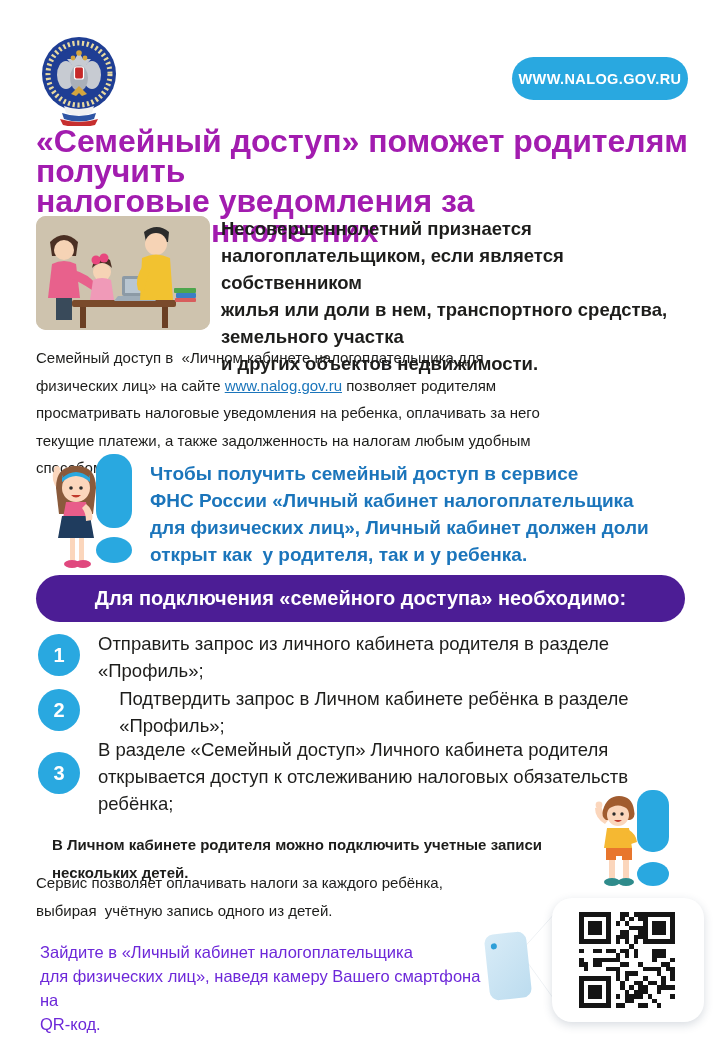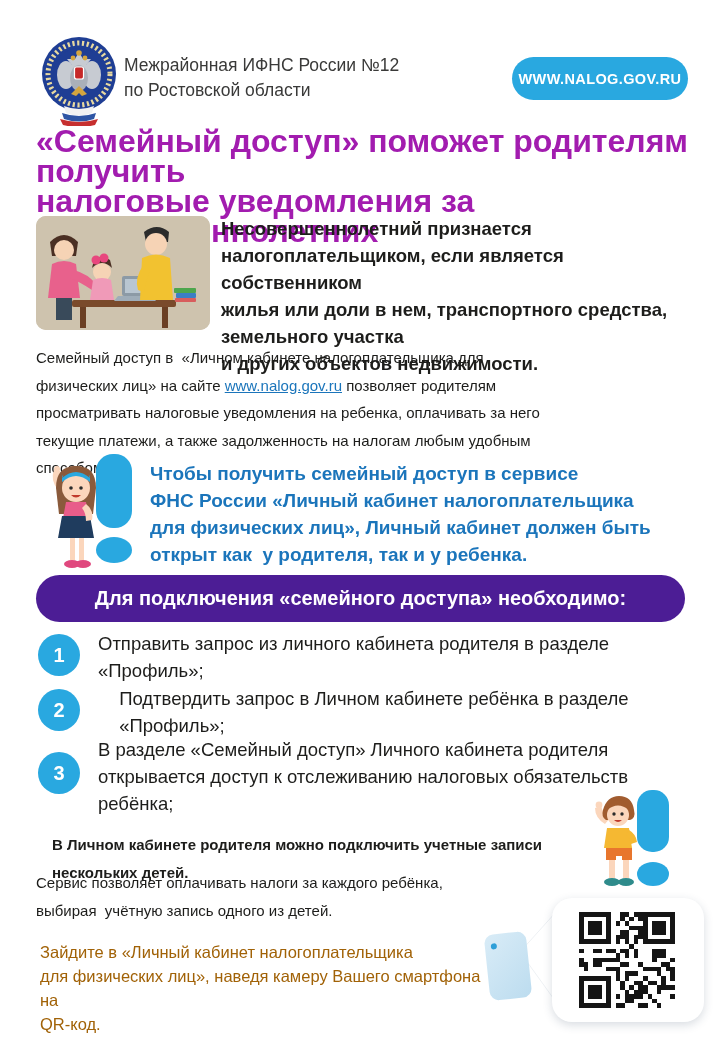--- a/index.html
+++ b/index.html
@@ -21,21 +21,21 @@
   .note-illu{left:34px;top:452px;}
   .note-text{left:150px;top:460px;width:545px;font-size:19px;font-weight:bold;color:#1b75bb;line-height:27px;}
   .banner{left:36px;top:575px;width:649px;height:47px;border-radius:24px;background:#4c1d95;
       display:flex;align-items:center;justify-content:center;color:#fff;font-weight:bold;font-size:20px;}
   .step-circle{width:42px;height:42px;border-radius:50%;background:#29a8e0;color:#fff;
       font-weight:bold;font-size:20px;display:flex;align-items:center;justify-content:center;}
   .step-text{width:580px;font-size:18.5px;line-height:27px;}
   .para-accounts{left:36px;top:815px;width:590px;}
   .para-service{left:36px;top:869px;width:600px;}
   .boy-illu{left:585px;top:790px;}
-  .footer-text{left:40px;top:940px;width:450px;font-size:16.5px;line-height:24px;color:#a16207;}
+  .footer-text{left:40px;top:940px;width:450px;font-size:16.5px;line-height:24px;color:#6d28d9;}
   .qr-card{left:552px;top:898px;width:152px;height:124px;border-radius:20px;background:#fff;
       box-shadow:0 3px 10px rgba(40,60,90,.18);}
   .qr{left:579px;top:912px;display:grid;grid-template-columns:repeat(21,1fr);
       grid-template-rows:repeat(21,1fr);width:96px;height:96px;background:#fff;}
   .qr i{display:block;}
   .qr i.d{background:#151515;}
   .phone{left:487px;top:933px;width:42px;height:66px;border-radius:9px;
       background:linear-gradient(135deg,#d9ecf7,#bcdcef);transform:rotate(-6deg);}
   .phone .cam{position:absolute;left:6px;top:9px;width:6px;height:6px;border-radius:50%;background:#2e9fd8;}
 </style>
@@ -56,22 +56,20 @@
       <circle cx="40" cy="24" r="2.4" fill="#d4a53f"></circle>
       <circle cx="52" cy="24" r="2.4" fill="#d4a53f"></circle>
       <circle cx="46" cy="19" r="2.8" fill="#d4a53f"></circle>
       <rect x="41.5" y="33" width="9" height="12" rx="2" fill="#c62828" stroke="#fff" stroke-width="1.2"></rect>
       <path d="M46 52 l8 8 -5 2 -3 -3 -3 3 -5 -2 z" fill="#d4a53f"></path>
       <path d="M31 72 q15 6 30 0 l-2 7 q-13 5 -26 0 z" fill="#f2f2f2"></path>
       <path d="M29 79 q17 6 34 0 l-2 6 q-15 5 -30 0 z" fill="#2f55a4"></path>
       <path d="M27 85 q19 6 38 0 l-3 6 q-16 4 -32 0 z" fill="#c62f2f"></path>
     </svg>
   </div>
-  <div class="abs org-name t">Межрайонная ИФНС России №12
-по Ростовской области</div>
   <div class="abs site-badge">WWW.NALOG.GOV.RU</div>
 
   <div class="abs page-title t">«Семейный доступ» поможет родителям получить
 налоговые уведомления за несовершеннолетних
 детей</div>
 
   <div class="abs family-card">
     <svg width="174" height="114" viewBox="0 0 174 114">
       <rect x="0" y="0" width="174" height="114" fill="#cec3ae"></rect>
       <rect x="36" y="84" width="104" height="7" rx="2" fill="#7a4a2b"></rect>
@@ -135,21 +133,21 @@
       <path d="M28 64 h28 l4 22 h-36 z" fill="#1f3c5e"></path>
       <rect x="36" y="86" width="5" height="22" fill="#fbd6bc"></rect>
       <rect x="45" y="86" width="5" height="22" fill="#fbd6bc"></rect>
       <ellipse cx="38" cy="112" rx="8" ry="4" fill="#e0487e"></ellipse>
       <ellipse cx="49" cy="112" rx="8" ry="4" fill="#e0487e"></ellipse>
       <path d="M52 52 q8 6 6 16 l-6 1 q0 -8 -4 -13 z" fill="#fbd6bc"></path>
     </svg>
   </div>
   <div class="abs note-text t">Чтобы получить семейный доступ в сервисе
 ФНС России «Личный кабинет налогоплательщика
-для физических лиц», Личный кабинет должен быть
+для физических лиц», Личный кабинет должен доли
 открыт как  у родителя, так и у ребенка.</div>
 
   <div class="abs banner">Для подключения «семейного доступа» необходимо:</div>
 
   <div class="abs step-circle" style="left:38px;top:634px;">1</div>
   <div class="abs step-text t" style="left:98px;top:630px;">Отправить запрос из личного кабинета родителя в разделе
 «Профиль»;</div>
 
   <div class="abs step-circle" style="left:38px;top:689px;">2</div>
   <div class="abs step-text t" style="left:114px;top:685px;"> Подтвердить запрос в Личном кабинете ребёнка в разделе

